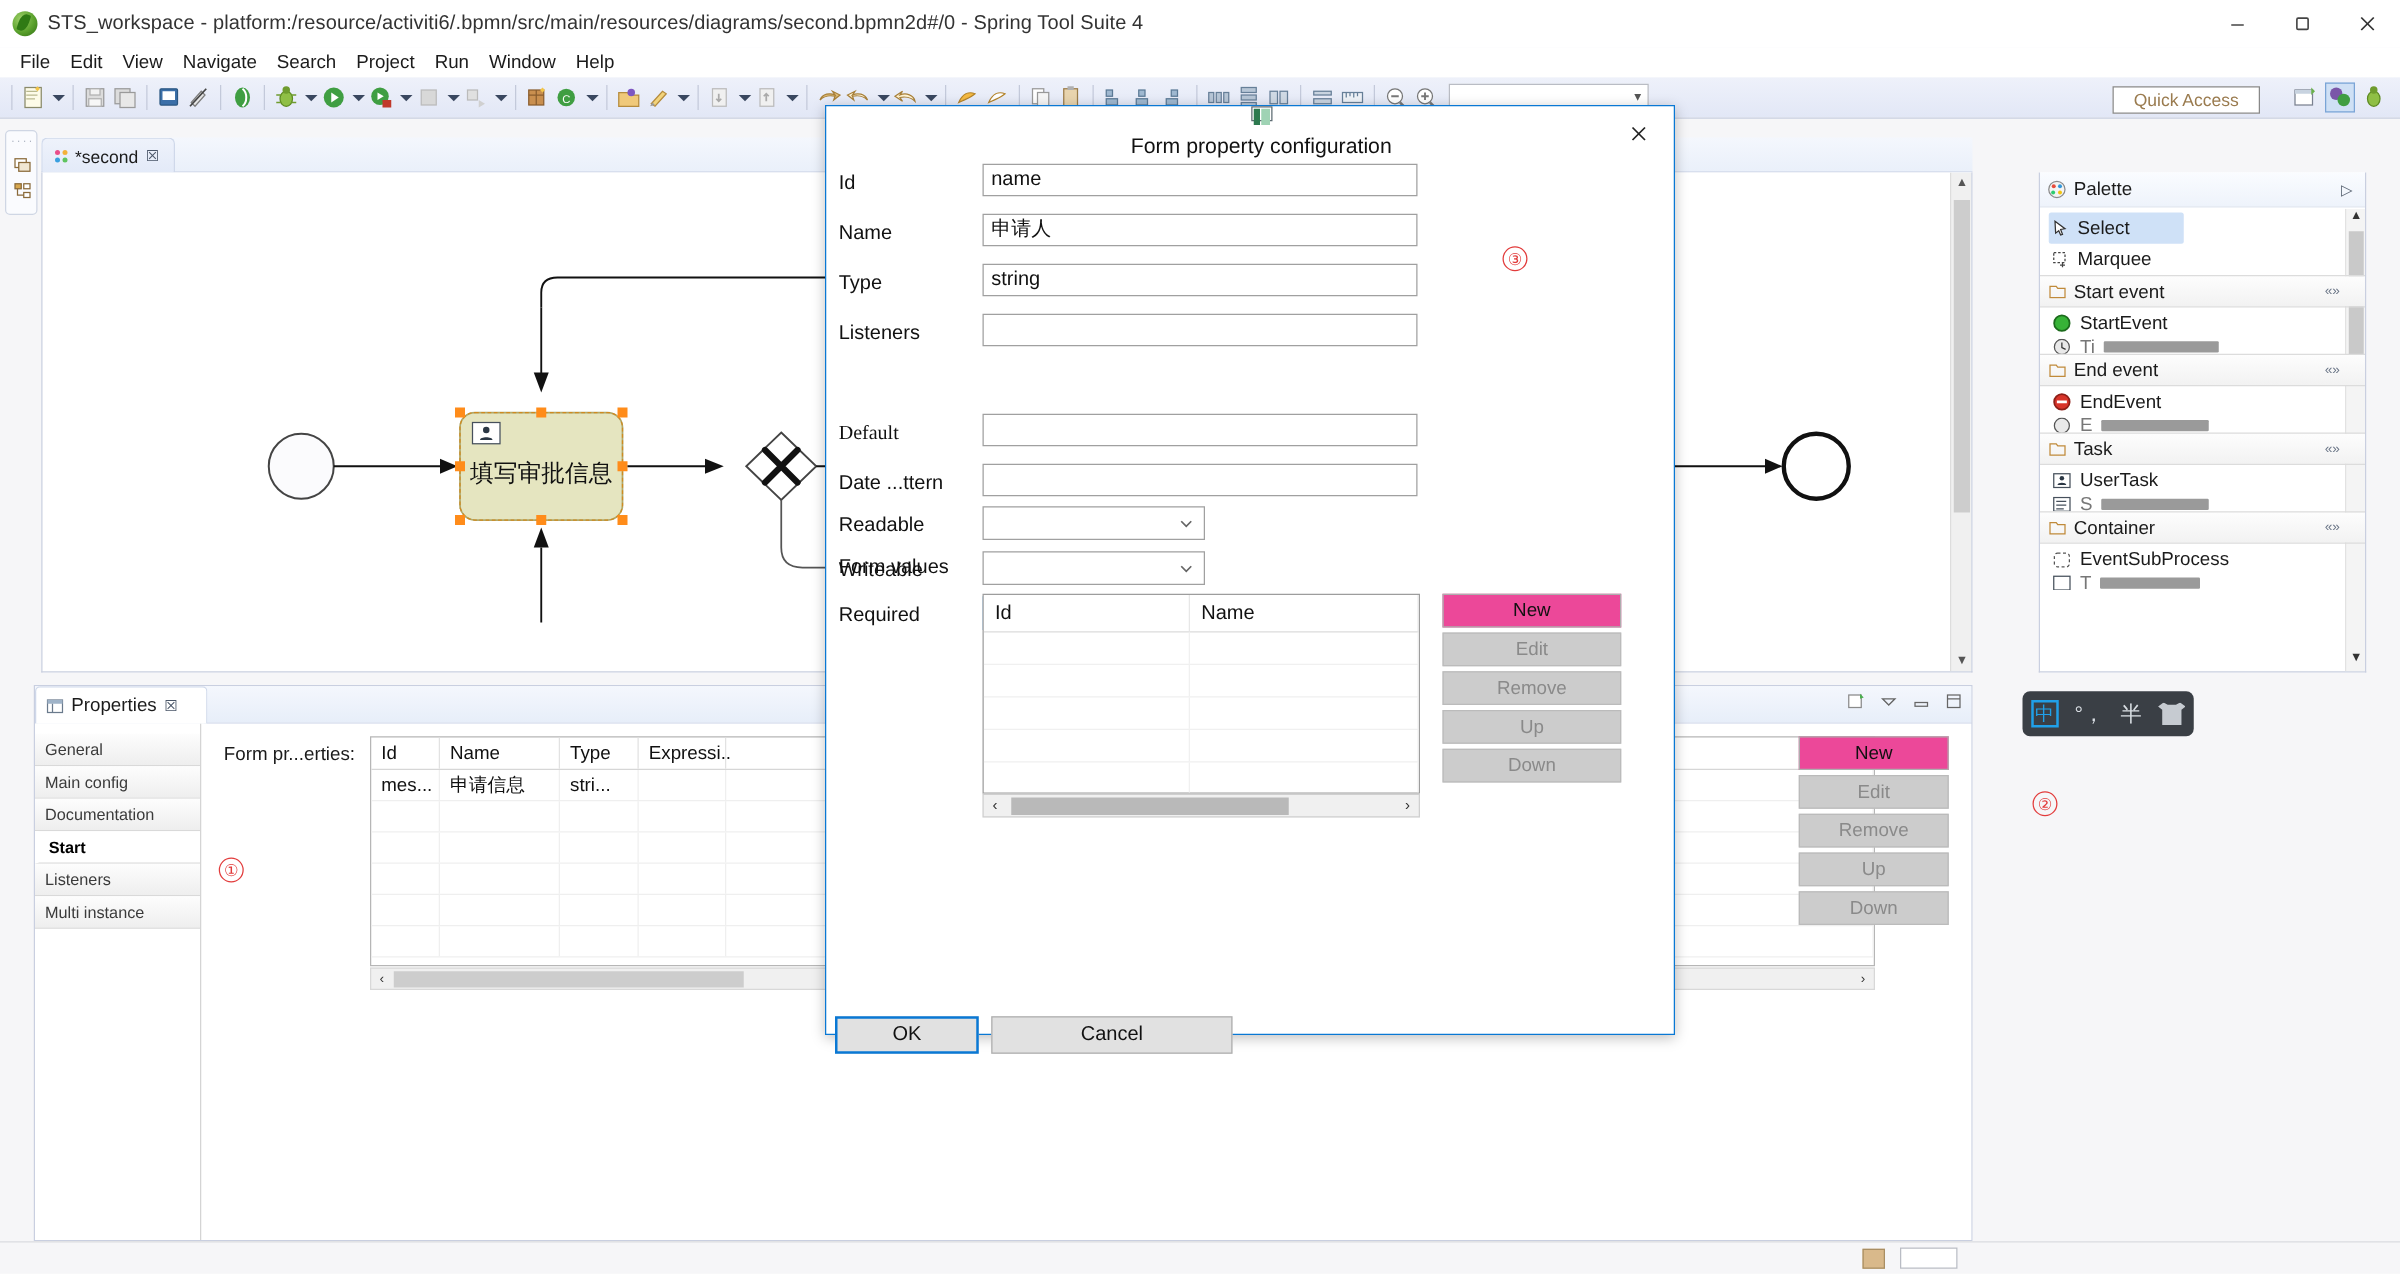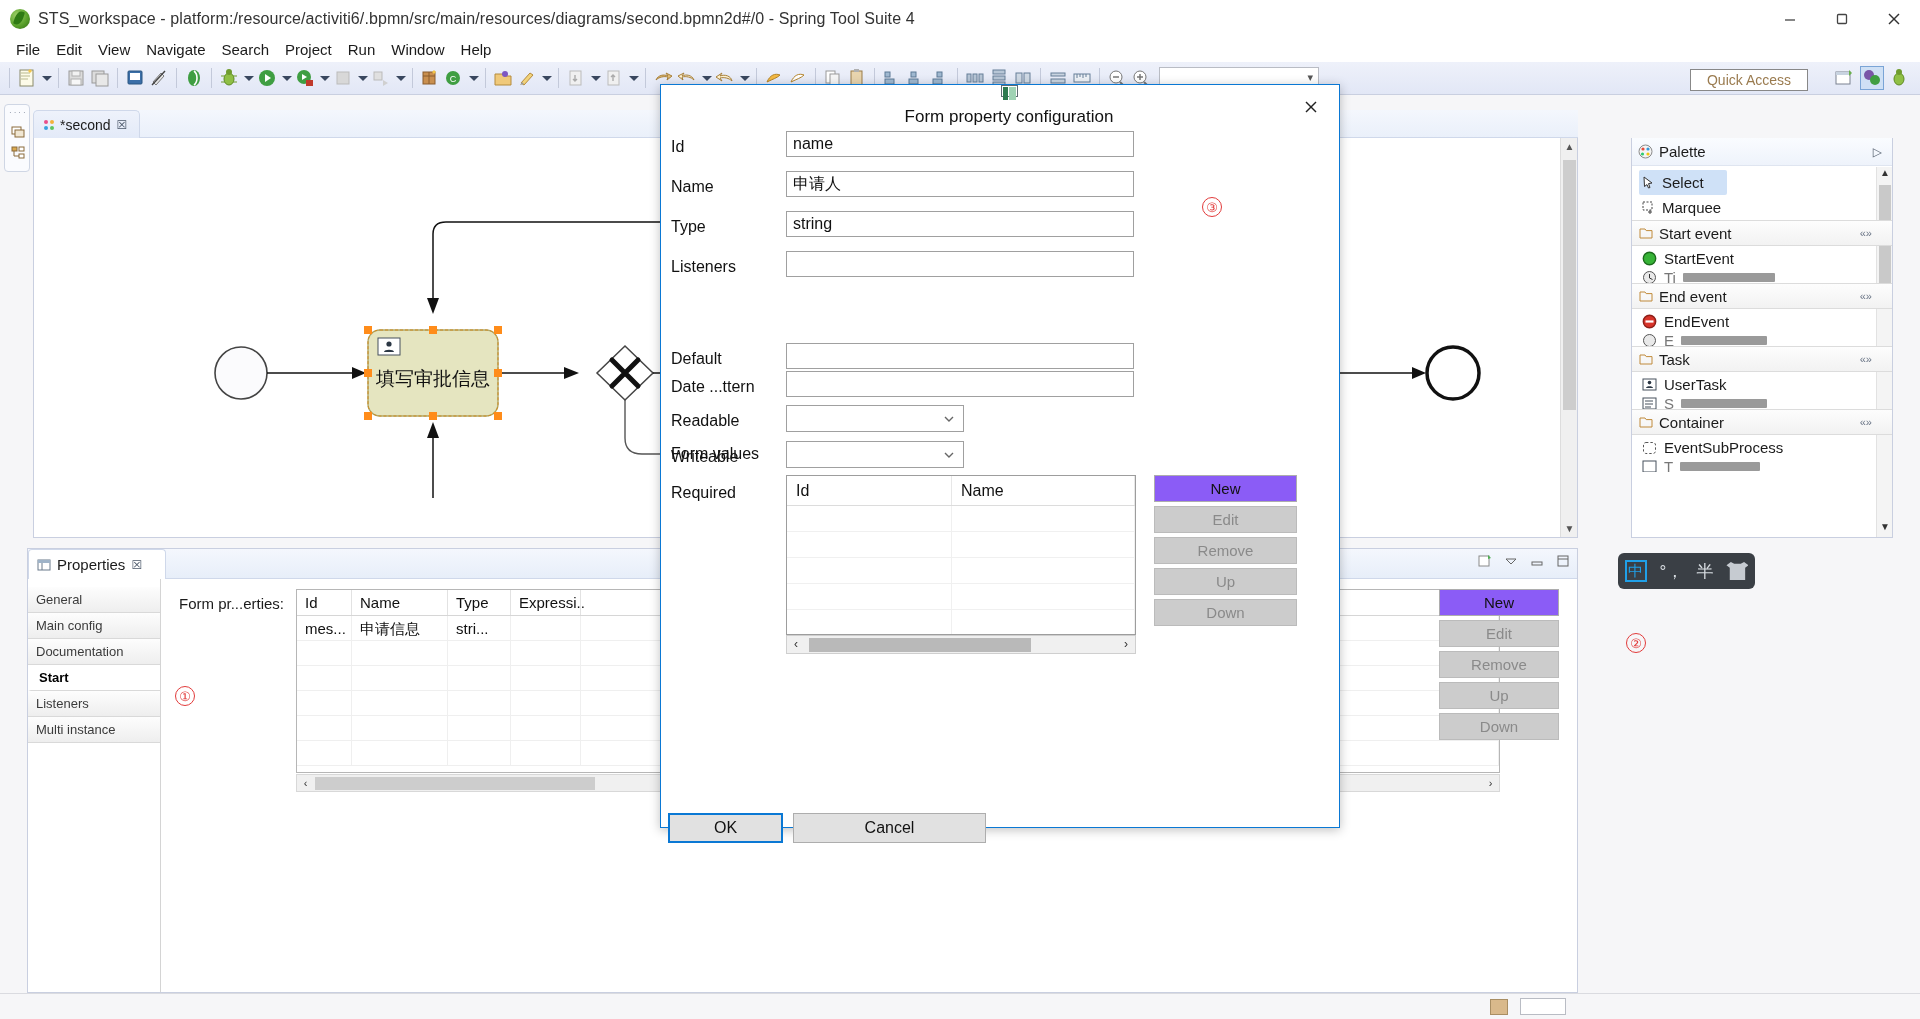--- a/index.html
+++ b/index.html
@@ -109,21 +109,21 @@
   .pal-head{
     height:28px; background:linear-gradient(#fafcff,#eef3fb);
     border-bottom:1px solid #dfe5f0; display:flex; align-items:center; padding-left:6px; gap:6px;
     font-size:15px; color:#1b1b1b;
   }
   .pal-body{ position:absolute; top:29px; left:0; right:0; bottom:0; overflow:hidden;}
   .pal-scroll{ position:absolute; right:0; top:0; bottom:0; width:16px; background:#f4f4f4; border-left:1px solid #e2e2e2;}
   .pal-scroll .thumb{ position:absolute; top:18px; left:2px; width:12px; height:120px; background:#c9c9c9;}
   .pal-scroll .ar{ position:absolute; left:0; width:16px; height:16px; text-align:center; font-size:10px; color:#333;}
   .pal-item{ height:25px; display:flex; align-items:center; gap:7px; padding-left:10px; font-size:15px; color:#1b1b1b; position:relative;}
-  .pal-item.sel{ background:#cfe1f7; width:88px; margin-left:7px; padding-left:3px; border-radius:2px;}
+  .pal-item.sel{ background:#cfe1f7; width:108px; margin-left:7px; padding-left:3px; border-radius:2px;}
   .pal-group{
     height:26px; display:flex; align-items:center; gap:6px; padding-left:7px;
     background:linear-gradient(#fdfdfd,#f2f2f2); border-top:1px solid #dcdcdc; border-bottom:1px solid #dcdcdc;
     font-size:15px; color:#1b1b1b; position:relative;
   }
   .pal-group .pin{ position:absolute; right:20px; color:#6b7687; font-size:11px;}
   .pal-clip{ height:12px; overflow:hidden; position:relative;}
 
   
   .propsview{
@@ -160,21 +160,21 @@
   .ftable .row{ display:flex; height:25px; border-bottom:1px solid #efefef;}
   .ftable .row div{ border-right:1px solid #efefef; padding-left:8px; line-height:25px; font-size:15px; color:#111; overflow:hidden; white-space:nowrap;}
   .hscroll{
     position:absolute; left:135px; top:195px; width:1204px; height:18px;
     background:#f0f0f0; border:1px solid #d8d8d8;
   }
   .hscroll .thumb{ position:absolute; left:18px; top:2px; width:280px; height:13px; background:#cdcdcd;}
   .hscroll .ar{ position:absolute; top:0; width:17px; height:16px; text-align:center; font-size:11px; color:#333; line-height:16px;}
   .btncol{ position:absolute; right:18px; top:10px; width:120px; display:flex; flex-direction:column; gap:4px;}
   .btn{
-    height:27px; border:1px solid #adadad; background:#8b5cf6; font-size:15px; color:#111;
+    height:27px; border:1px solid #adadad; background:#ec4899; font-size:15px; color:#111;
     display:flex; align-items:center; justify-content:center;
   }
   .btn.disabled{ background:#cccccc; color:#8a8a8a; border-color:#bbb;}
 
   
   .dialog{
     position:absolute; left:660px; top:84px; width:680px; height:744px;
     background:#ffffff; border:1px solid #0a78d4; box-shadow:0 2px 10px rgba(0,0,0,.25);
     z-index:50;
   }
@@ -967,21 +967,21 @@
       <div class="flabel">Type</div>
       <div class="finput">string</div>
     </div>
 
     <div class="frow" style="top:166px;">
       <div class="flabel">Listeners</div>
       <div class="finput"></div>
     </div>
 
 
-    <div class="frow" style="top:258px;">
+    <div class="frow" style="top:246px;font-family:Liberation Serif, serif;">
       <div class="flabel">Default</div>
       <div class="finput"></div>
     </div>
 
     <div class="frow" style="top:286px;">
       <div class="flabel">Date ...ttern</div>
       <div class="finput"></div>
     </div>
 
     <div class="frow" style="top:320px;">

